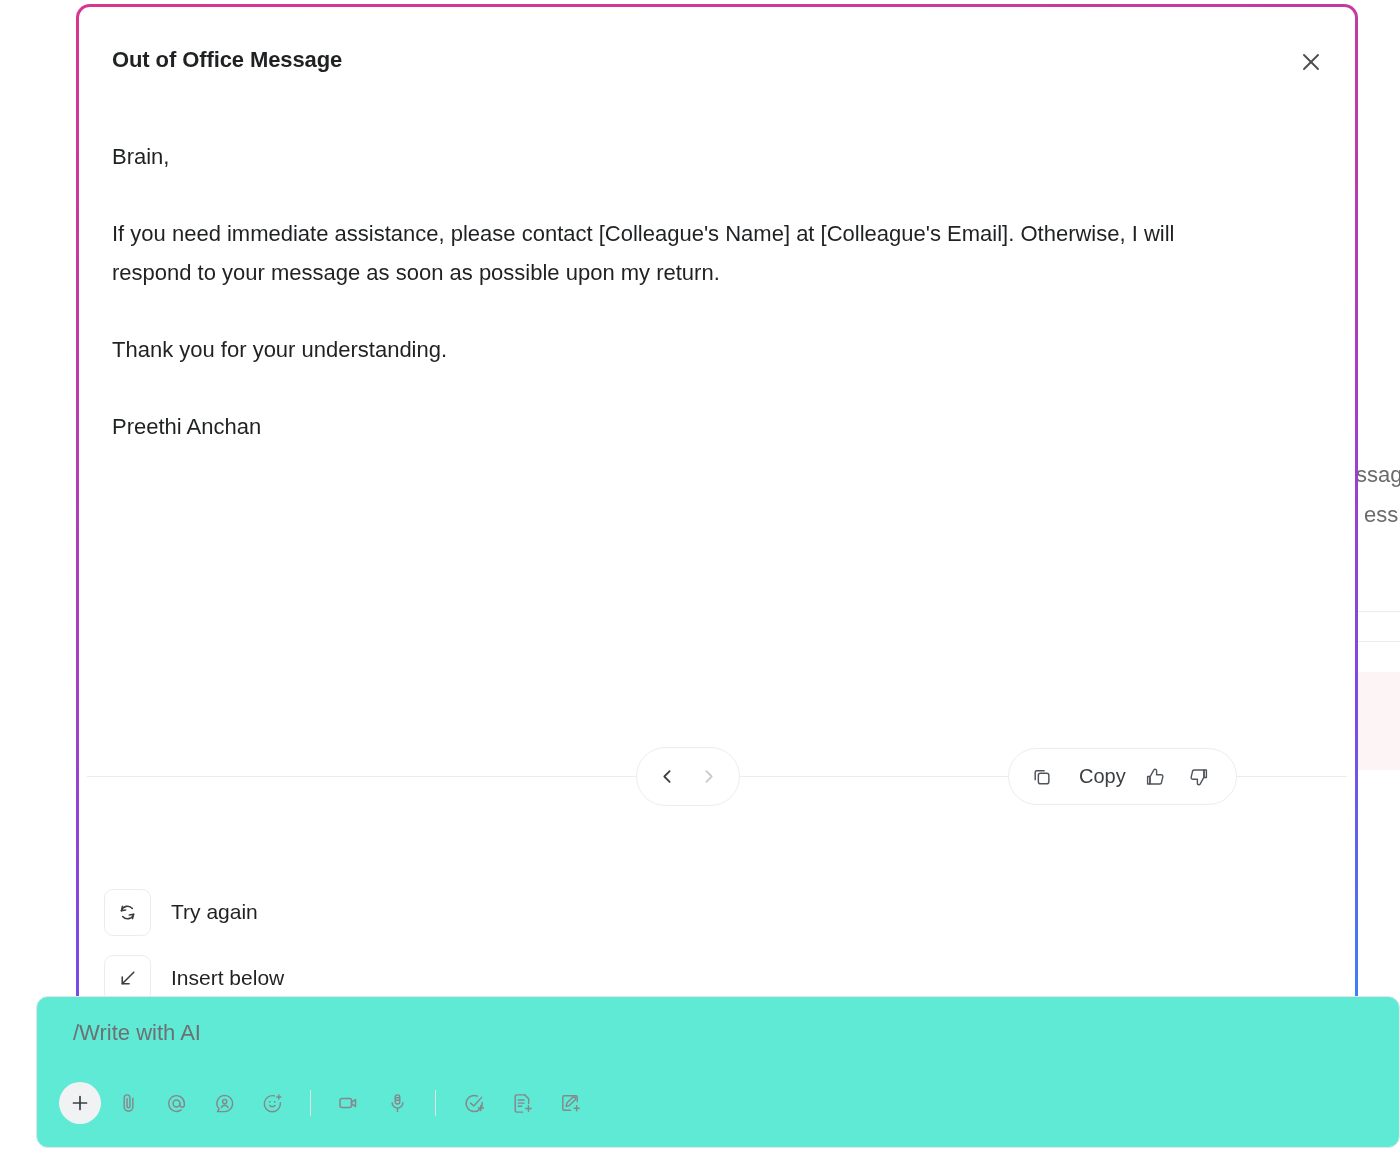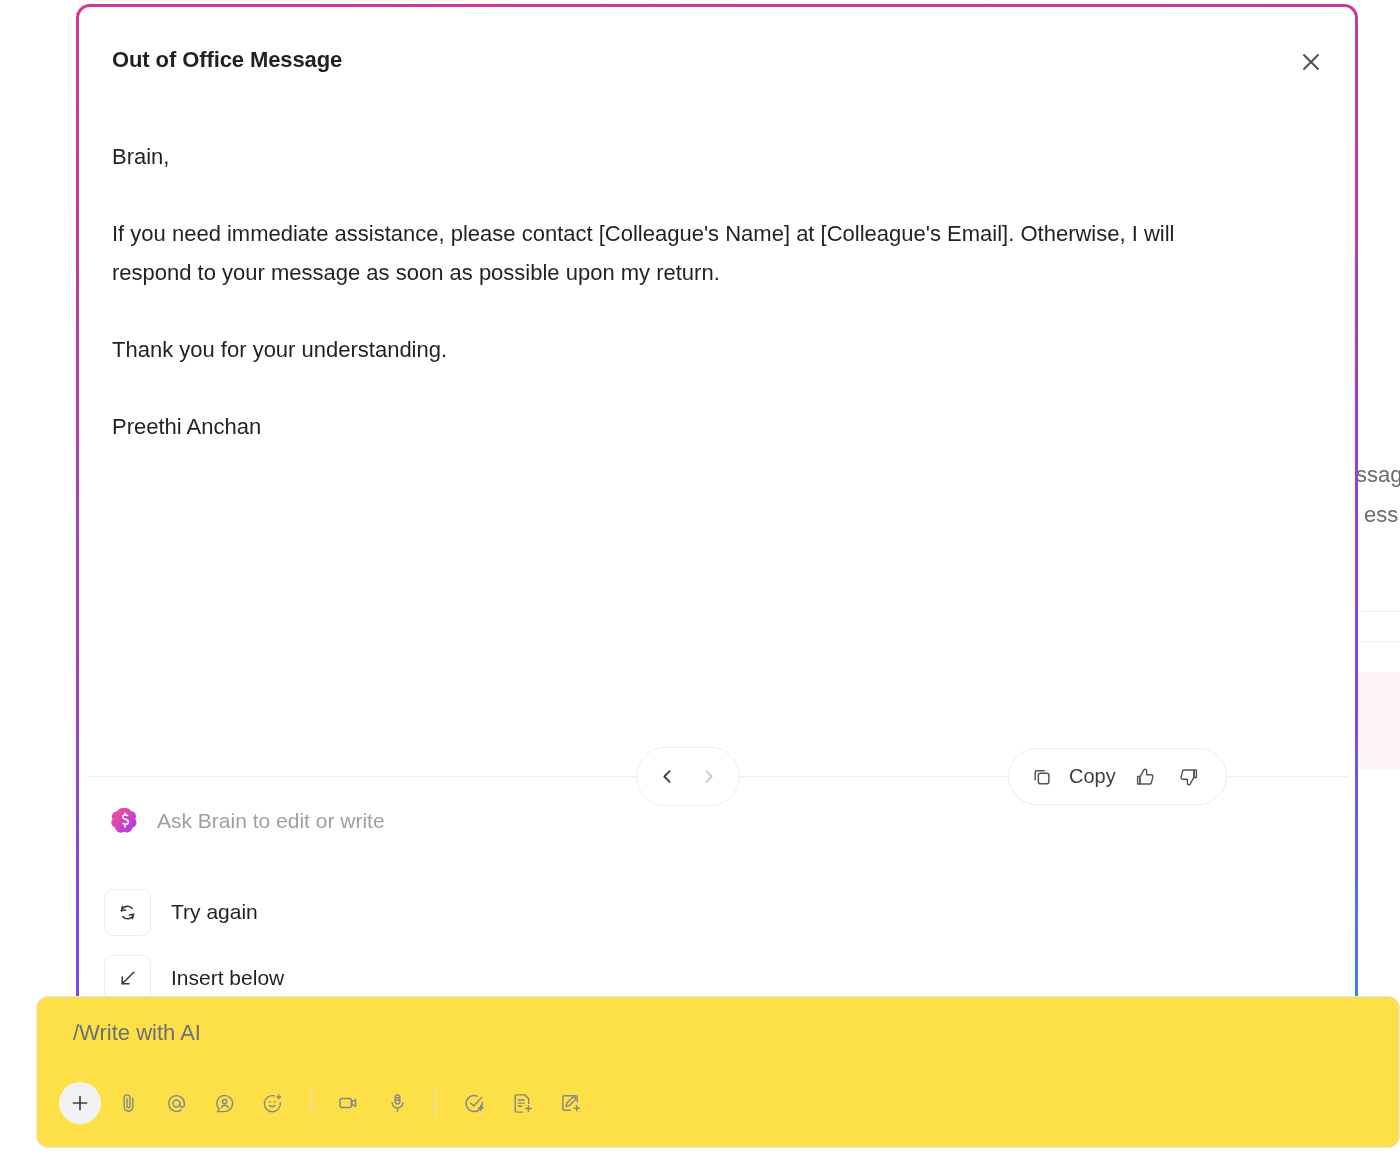--- a/index.html
+++ b/index.html
@@ -83,21 +83,21 @@
   }
   .nav-btn.prev { color:#3c3f42; }
   .nav-btn.next { color:#c9cbcd; }
 
   .copy-pill {
     position:absolute; left:921px; top:-28px;
     height:57px; background:#fff; border:1px solid #eceded; border-radius:30px;
     display:flex; align-items:center; gap:14px;
     padding:0 22px;
   }
-  .copy-group { display:flex; align-items:center; gap:17px; cursor:pointer; color:#50545a; }
+  .copy-group { display:flex; align-items:center; gap:27px; cursor:pointer; color:#50545a; }
   .copy-label { font-size:20px; color:#3c3f42; }
   .fb-btn { display:flex; align-items:center; justify-content:center; cursor:pointer; color:#50545a; width:30px; height:30px;}
 
   
   .ask-row {
     position:absolute; left:30px; top:798px;
     display:flex; align-items:center; gap:16px;
   }
   .brain-icon { width:32px; height:32px; display:block; }
   .ask-placeholder { font-size:21px; color:#9c9fa3; }
@@ -113,21 +113,21 @@
     display:flex; align-items:center; justify-content:center;
     color:#3c3f42; background:#fff;
   }
   .action-label { font-size:21px; color:#1f2123; }
 
   
   .composer {
     position:absolute; left:36px; top:996px;
     width:1364px; height:152px;
     border:1px solid #e4e5e7; border-radius:12px;
-    background:#fde047;
+    background:#5eead4;
   }
   .composer-text {
     position:absolute; left:36px; top:23px;
     font-size:22px; color:#6d7074;
   }
   .toolbar {
     position:absolute; left:22px; top:85px; right:12px;
     display:flex; align-items:center; gap:6px;
   }
   .tool-btn {
@@ -204,36 +204,20 @@
           </div>
           <div class="fb-btn">
             <svg width="22" height="22" viewBox="0 0 22 22" fill="none" stroke="currentColor" stroke-width="1.4" stroke-linejoin="round">
               <path d="M16 11.5V4h2.4v7.5z"></path>
               <path d="M16 11.2l-3.9 7a1.5 1.5 0 0 1-2.7-1v-3.9H4.8a1.7 1.7 0 0 1-1.65-2.1l1.3-5.3A1.9 1.9 0 0 1 6.3 4H16z"></path>
             </svg>
           </div>
         </div>
       </div>
 
-      <div class="ask-row">
-        <span style="display:flex;">
-          <svg class="brain-icon" viewBox="0 0 32 32" fill="none">
-            <defs>
-              <linearGradient id="bg1" x1="0" y1="0" x2="1" y2="1">
-                <stop offset="0%" stop-color="#ff4d8d"></stop>
-                <stop offset="100%" stop-color="#a13bf0"></stop>
-              </linearGradient>
-            </defs>
-            <path d="M16 3c3 0 5 1.3 6 3 2.6.2 5 2.3 5 5.2 0 1.1-.3 2-.8 2.8.8.9 1.3 2.1 1.3 3.4 0 2.5-1.7 4.6-4 5.2-.3 2.8-2.7 5-5.6 5-1.1 0-2-.3-2.8-.8-.9.6-2 1-3.2 1-2.9 0-5.3-2.2-5.6-5-2.3-.6-4-2.7-4-5.2 0-1.3.5-2.5 1.3-3.4-.5-.8-.8-1.7-.8-2.8C3 8.5 5.4 6.4 8 6.2 9 4.3 11 3 14 3z" fill="url(#bg1)"></path>
-            <path d="M18.5 10.5c-1.6-1.2-4-.9-4.6.8-.5 1.5 1 2.4 2.6 2.9 1.8.6 3.3 1.6 2.7 3.4-.7 1.9-3.3 2.2-5 .9" stroke="#ffffff" stroke-width="1.7" stroke-linecap="round" fill="none"></path>
-            <path d="M16 8.2v2M16 19.5v2.2" stroke="#ffffff" stroke-width="1.7" stroke-linecap="round"></path>
-          </svg>
-        </span>
-        <span class="ask-placeholder">Ask Brain to edit or write</span>
-      </div>
 
       <div class="actions">
         <div class="action-item">
           <span class="action-icon">
             <svg width="21" height="21" viewBox="0 0 20 20" fill="none" stroke="currentColor" stroke-width="1.5" stroke-linecap="round" stroke-linejoin="round">
               <path d="M4.2 8.4A6 6 0 0 1 14.6 6.2"></path>
               <polyline points="5.2,4.2 4.2,8.4 8.2,7.6"></polyline>
               <path d="M15.8 11.6A6 6 0 0 1 5.4 13.8"></path>
               <polyline points="14.8,15.8 15.8,11.6 11.8,12.4"></polyline>
             </svg>

